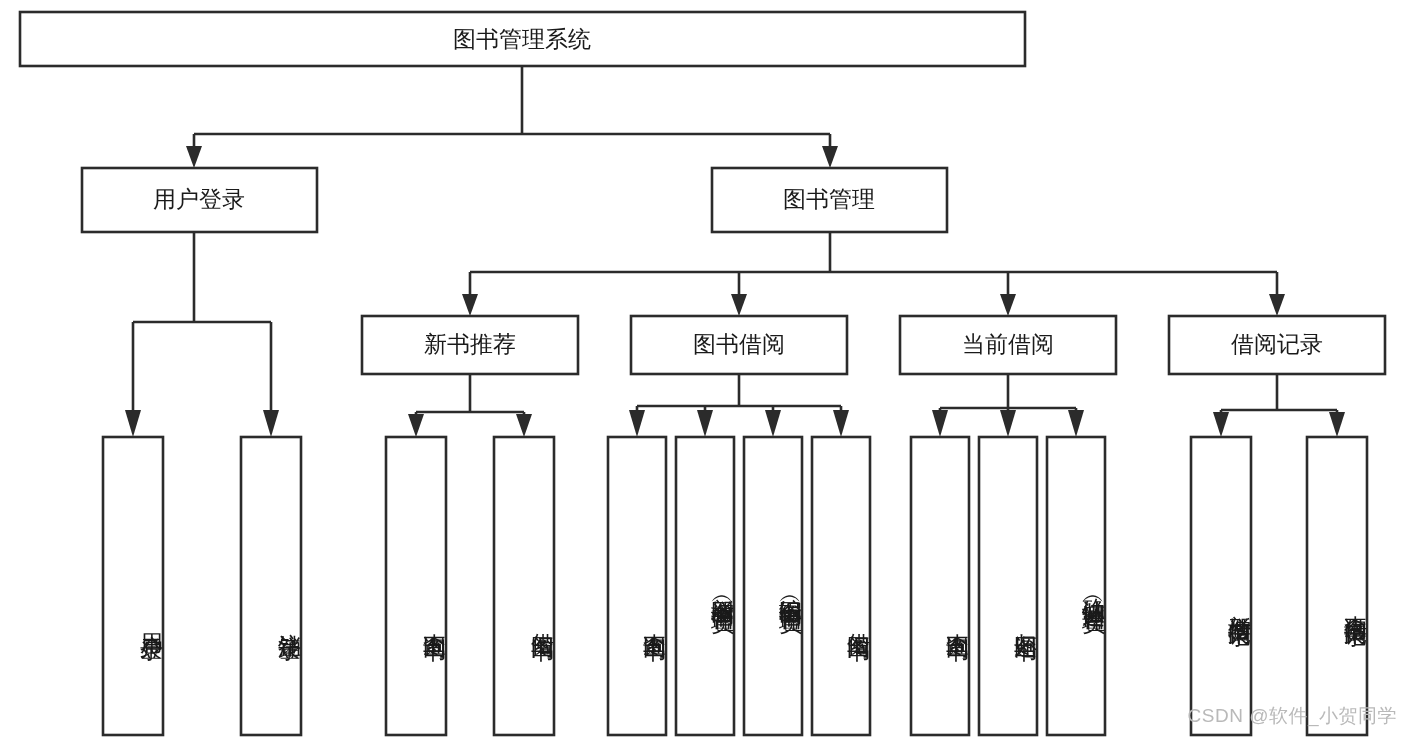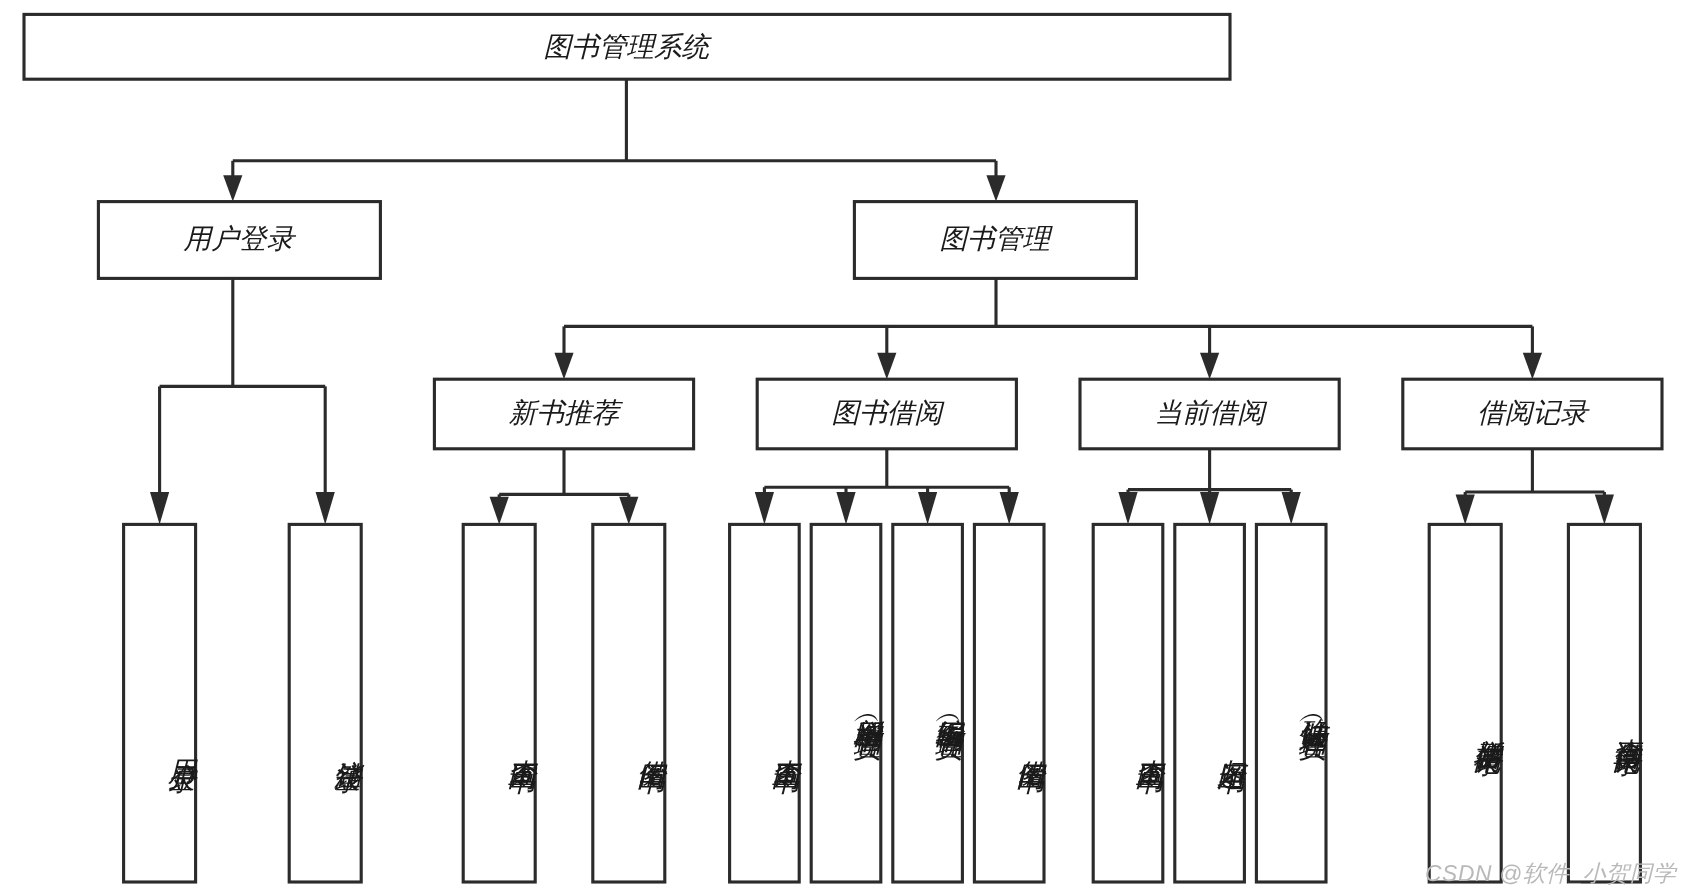--- a/index.html
+++ b/index.html
@@ -11,21 +11,20 @@
     width: 1405px;
     height: 747px;
     font-family: "Liberation Sans", "DejaVu Sans", sans-serif;
     overflow: hidden;
   }
   #diagram-root {
     position: relative;
     width: 1405px;
     height: 747px;
     background: #ffffff;
-    font-style: italic;
   }
   svg#flow-svg {
     position: absolute;
     top: 0;
     left: 0;
     width: 1405px;
     height: 747px;
   }
   .node-box {
     fill: #ffffff;
@@ -61,21 +60,21 @@
     line-height: 1;
     display: flex;
     align-items: flex-start;
     justify-content: center;
     pointer-events: none;
     text-align: center;
   }
   #watermark {
     position: absolute;
     right: 8px;
-    bottom: 6px;
+    bottom: 18px;
     font-family: "Liberation Sans", "DejaVu Sans", sans-serif;
     font-size: 19px;
     color: #b9b9b9;
     letter-spacing: 0.5px;
     white-space: nowrap;
   }
 </style>
 </head>
 <body>
 

